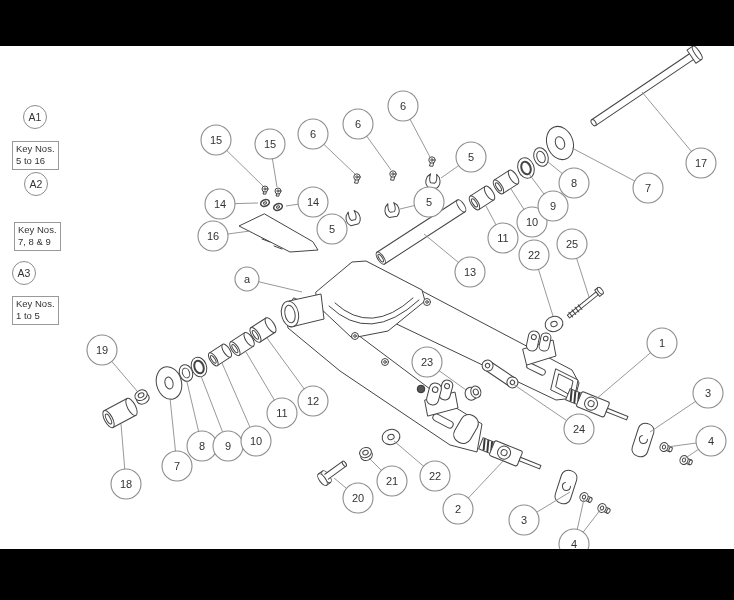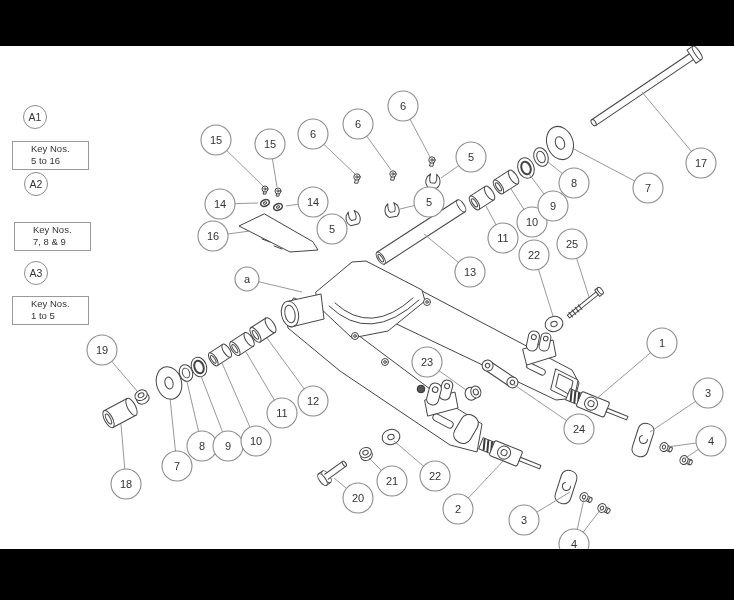--- a/index.html
+++ b/index.html
@@ -16,38 +16,38 @@
   .dkf{fill:#555;stroke:#333;stroke-width:1;}
   .dk{stroke:#3a3a3a;stroke-width:2;stroke-linecap:round;fill:none;}
   .thick{stroke-width:2;}
   .leader{stroke:#8c8c8c;stroke-width:0.9;fill:none;}
   .callout-circle{fill:#fff;stroke:#8c8c8c;stroke-width:1.1;}
   .callout-text{fill:#333;font-family:"Liberation Sans",sans-serif;font-size:11px;text-anchor:middle;}
   
   .ref-circle{position:absolute;width:22px;height:22px;border:1px solid #8c8c8c;border-radius:50%;
     text-align:center;line-height:22px;font-size:10.5px;color:#333;background:#fff;z-index:3;}
   .key-box{position:absolute;border:1px solid #999;background:#fff;color:#333;
-    font-size:9.5px;line-height:1.3;padding:1px 18px;z-index:3;white-space:nowrap;}
+    font-size:9.5px;line-height:1.3;padding:1px 3px;z-index:3;white-space:nowrap;}
 </style>
 </head>
 <body>
 
 <div id="stage">
 
   <div class="ref-circle" style="left:23px;top:105px;">A1</div>
   <div class="key-box" style="left:12px;top:141px;">
     <div>Key Nos.</div>
     <div>5 to 16</div>
   </div>
   <div class="ref-circle" style="left:24px;top:172px;">A2</div>
   <div class="key-box" style="left:14px;top:222px;">
     <div>Key Nos.</div>
     <div>7, 8 &amp; 9</div>
   </div>
-  <div class="ref-circle" style="left:24px;top:261px;">A3</div>
+  <div class="ref-circle" style="left:12px;top:261px;">A3</div>
   <div class="key-box" style="left:12px;top:296px;">
     <div>Key Nos.</div>
     <div>1 to 5</div>
   </div>
 
   <svg id="diagram" width="734" height="600" viewBox="0 0 734 600">
 
     <g transform="translate(645,88) rotate(-34)">
       <rect class="nos" x="-62" y="-3.5" width="118" height="7"></rect>
       <line class="nf" x1="-62" y1="-3.5" x2="56" y2="-3.5"></line>

